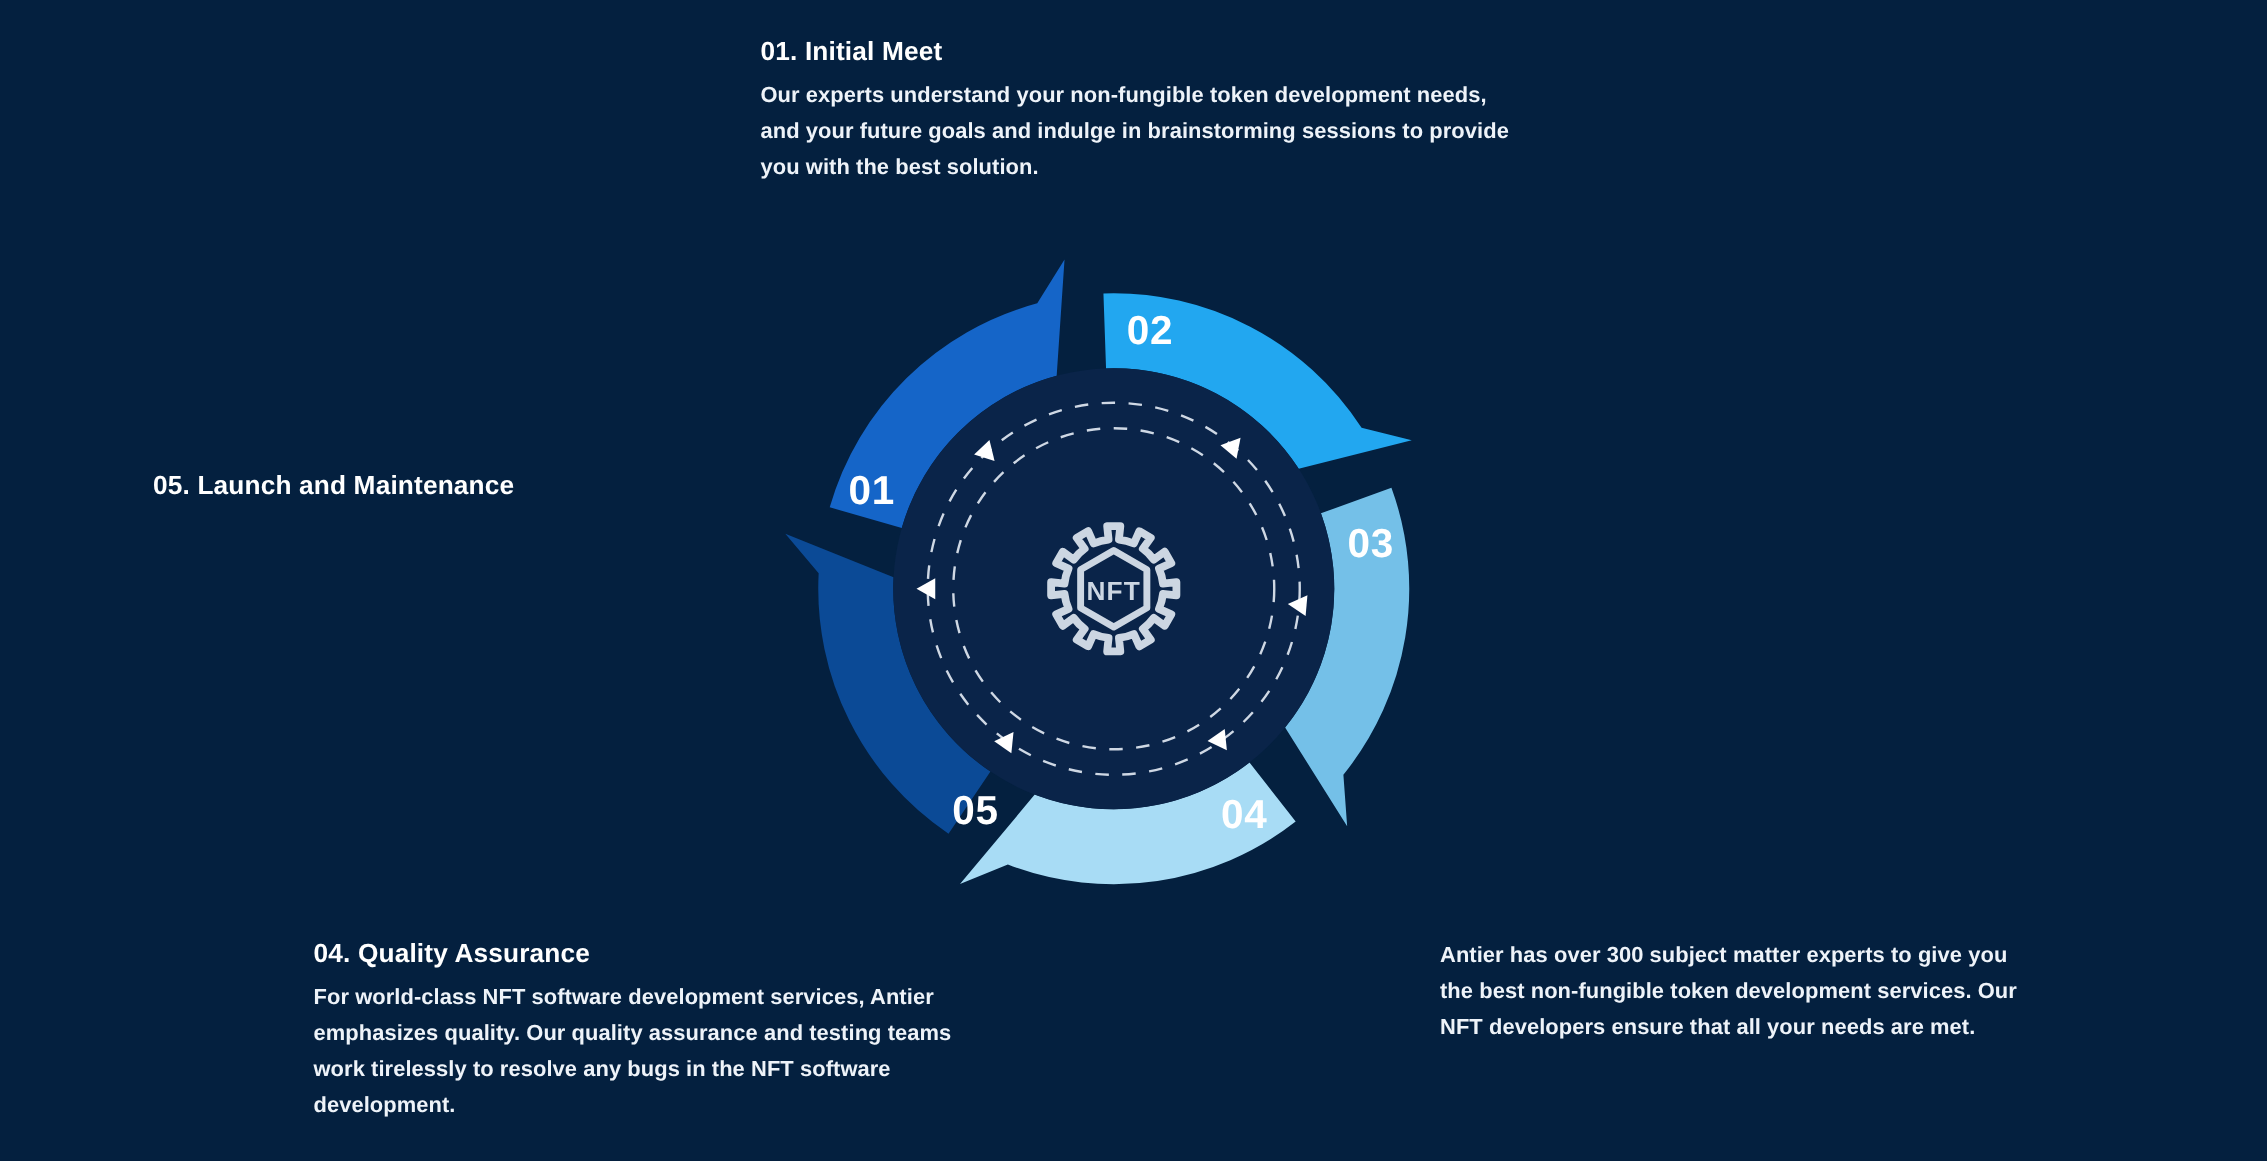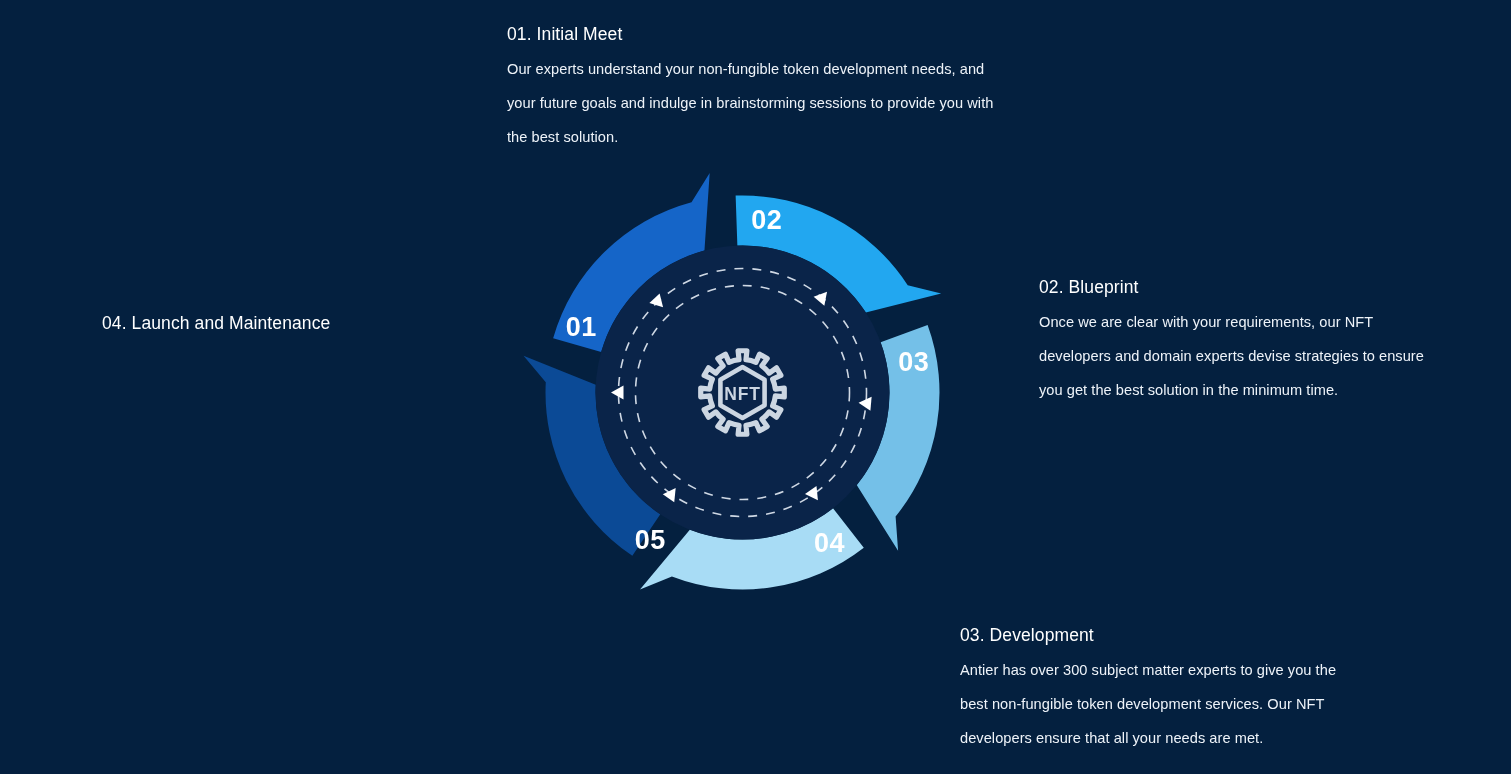--- a/index.html
+++ b/index.html
@@ -8,26 +8,26 @@
     width:1511px; height:774px;
     position:relative; overflow:hidden;
     font-family:"Liberation Sans", sans-serif;
     color:#ffffff;
     -webkit-font-smoothing:antialiased;
   }
   #stage { position:absolute; inset:0; background:#04203f; }
 
   .block { position:absolute; }
   .block .b-title {
-    font-size:17.5px; font-weight:normal; color:#ffffff;
+    font-size:17.5px; font-weight:bold; color:#ffffff;
     letter-spacing:.1px; margin-bottom:7px; line-height:1.2;
   }
   .block .b-body {
-    font-size:14.6px; font-weight:400; color:#eef3f9;
-    line-height:34px; letter-spacing:.05px;
+    font-size:14.6px; font-weight:700; color:#eef3f9;
+    line-height:24px; letter-spacing:.05px;
   }
 
   
   #blk-01 { left:507px; top:24px;  width:500px; }
   #blk-02 { left:1039px; top:277px; width:400px; }
   #blk-03 { left:960px; top:625px; width:392px; }
   #blk-04 { left:209px; top:625px; width:450px; }
   #blk-05 { left:102px; top:313px; width:372px; }
 
   #wheel { position:absolute; left:470px; top:120px; width:545px; height:545px; }
@@ -43,33 +43,32 @@
 </head>
 <body style="background: rgb(4, 32, 63);">
 
 <div id="stage" style="background: rgb(4, 32, 63);">
 
   <div class="block" id="blk-01">
     <div class="b-title">01. Initial Meet</div>
     <div class="b-body">Our experts understand your non-fungible token development needs, and your future goals and indulge in brainstorming sessions to provide you with the best solution.</div>
   </div>
 
-  <div class="block" id="blk-02">
-    <div class="b-title">02. Blueprint</div>
-    <div class="b-body">Once we are clear with your requirements, our NFT developers and domain experts devise strategies to ensure you get the best solution in the minimum time.</div>
-  </div>
 
   <div class="block" id="blk-03">
-    <div class="b-title">03. Development</div>
     <div class="b-body">Antier has over 300 subject matter experts to give you the best non-fungible token development services. Our NFT developers ensure that all your needs are met.</div>
   </div>
 
+  <div class="block" id="blk-04">
+    <div class="b-title">04. Quality Assurance</div>
+    <div class="b-body">For world-class NFT software development services, Antier emphasizes quality. Our quality assurance and testing teams work tirelessly to resolve any bugs in the NFT software development.</div>
+  </div>
 
   <div class="block" id="blk-05">
-    <div class="b-title">04. Launch and Maintenance</div>
+    <div class="b-title">05. Launch and Maintenance</div>
   </div>
 
   <div id="wheel">
     <svg viewBox="0 0 545 545" xmlns="http://www.w3.org/2000/svg">
 
       <g id="ring-segments">
           <path d="M 265.6247991496074 75.62000707723814 A 197 197 0 0 1 437.71810188524853 165.20611010203964 L 471.17542827564955 173.44408548962247 L 395.78457348797735 192.438061852791 A 147 147 0 0 0 267.3697739847324 125.58954842819293 Z" fill="#22a7f0"></path>
           <path d="M 457.619446294824 205.12203176484326 A 197 197 0 0 1 425.5977544070233 396.476117036818 L 428.1018566745669 430.84159971222834 L 386.7404563341747 365.0100974843261 A 147 147 0 0 0 410.63481525552857 222.2230389311267 Z" fill="#74c0e8"></path>
           <path d="M 393.78531063915466 427.7381184605242 A 197 197 0 0 1 201.90151393957586 456.41534401994875 L 169.9918078618225 469.4164049655652 L 219.81991141684085 409.7363226950887 A 147 147 0 0 0 363.0022368728718 388.33758078018815 Z" fill="#a8dcf5"></path>
           <path d="M 162.3389980162629 435.8204017933432 A 197 197 0 0 1 75.76998165334896 262.1898166201401 L 53.54459645873462 235.8594314989296 L 125.70145839107764 264.8066144322873 A 147 147 0 0 0 190.29864318980023 394.3685231655911 Z" fill="#0b4a96"></path>

